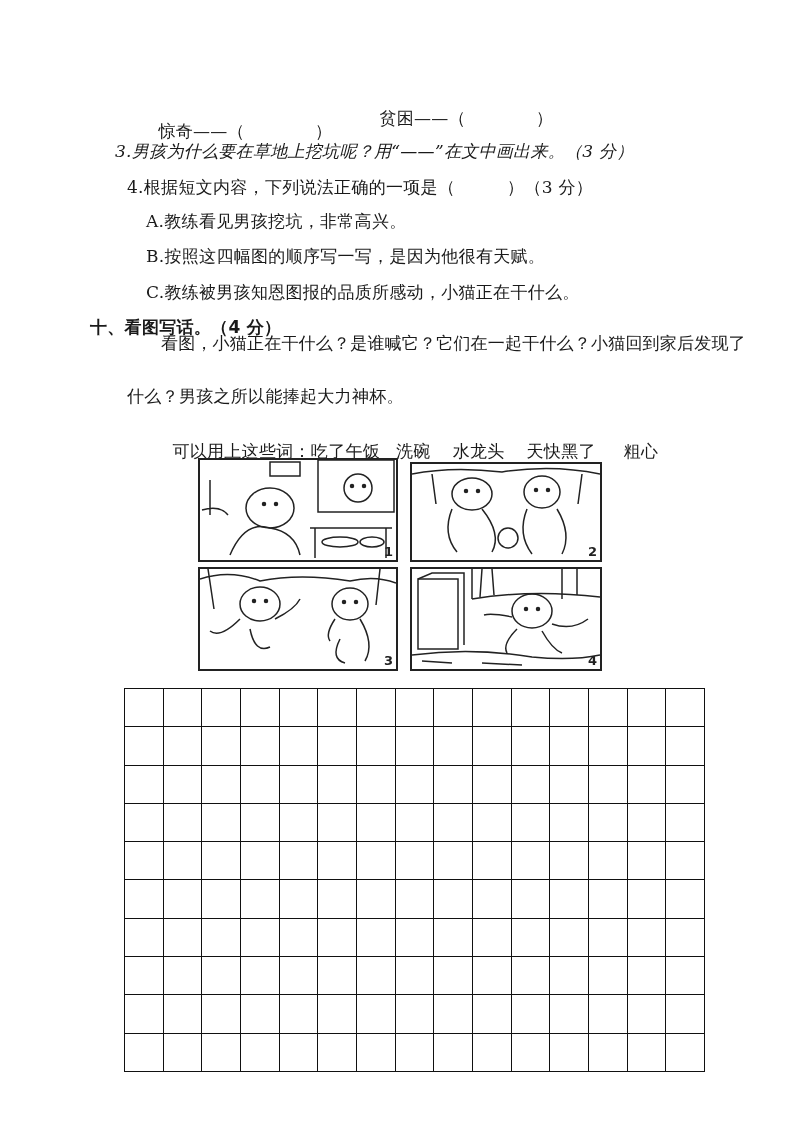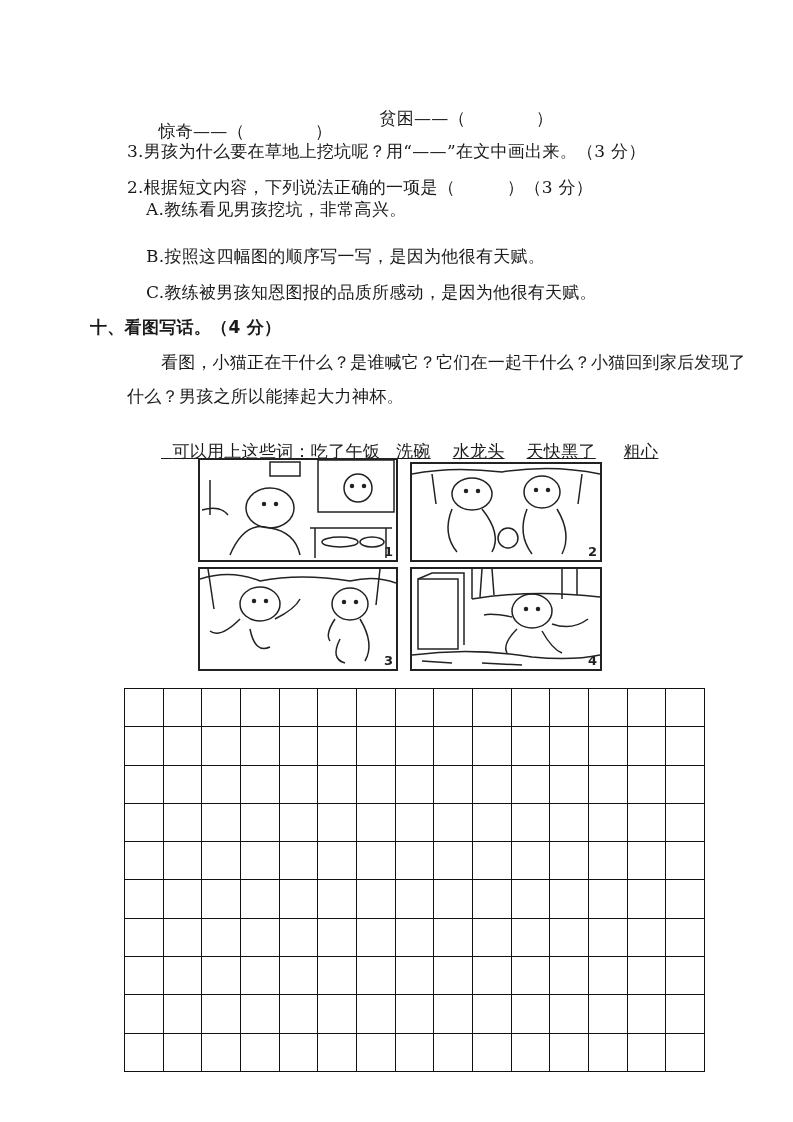--- a/index.html
+++ b/index.html
@@ -19,31 +19,31 @@
 </head>
 <body>
 
 <div class="line" style="left:147px; top:104px;">
   <span>惊奇——（</span><span style="display:inline-block; width:70px;"></span><span>）</span>
 </div>
 <div class="line" style="left:368px; top:91px;">
   <span>贫困——（</span><span style="display:inline-block; width:70px;"></span><span>）</span>
 </div>
 
-<div class="line" style="left:127px; top:142px;">3.男孩为什么要在草地上挖坑呢？用“——”在文中画出来。（3 分）</div>
-
-<div class="line" style="left:127px; top:178px;">2.根据短文内容，下列说法正确的一项是（　　　）（3 分）</div>
-<div class="line" style="left:146px; top:200px;text-align:center;">A.教练看见男孩挖坑，非常高兴。</div>
+<div class="line" style="left:115px; top:142px;font-style:italic;">3.男孩为什么要在草地上挖坑呢？用“——”在文中画出来。（3 分）</div>
+
+<div class="line" style="left:127px; top:178px;">4.根据短文内容，下列说法正确的一项是（　　　）（3 分）</div>
+<div class="line" style="left:146px; top:212px;text-align:center;">A.教练看见男孩挖坑，非常高兴。</div>
 <div class="line" style="left:146px; top:247px;">B.按照这四幅图的顺序写一写，是因为他很有天赋。</div>
-<div class="line" style="left:146px; top:283px;">C.教练被男孩知恩图报的品质所感动，是因为他很有天赋。</div>
+<div class="line" style="left:146px; top:283px;">C.教练被男孩知恩图报的品质所感动，小猫正在干什么。</div>
 
 <div class="line bold" style="left:90px; top:318px;">十、看图写话。（4 分）</div>
-<div class="line" style="left:161px; top:353px; letter-spacing:0.2px;">看图，小猫正在干什么？是谁喊它？它们在一起干什么？小猫回到家后发现了</div>
+<div class="line" style="left:161px; top:334px; letter-spacing:0.2px;">看图，小猫正在干什么？是谁喊它？它们在一起干什么？小猫回到家后发现了</div>
 <div class="line" style="left:127px; top:387px;">什么？男孩之所以能捧起大力神杯。</div>
-<div class="line" style="left:161px; top:424px;text-decoration:underline;">
+<div class="line" style="left:161px; top:424px;">
   <span>可以用上这些词：</span><span>吃了午饭</span><span style="display:inline-block;width:16px"></span><span>洗碗</span><span style="display:inline-block;width:22px"></span><span>水龙头</span><span style="display:inline-block;width:22px"></span><span>天快黑了</span><span style="display:inline-block;width:28px"></span><span>粗心</span>
 </div>
 
 <div class="pics">
   <div class="panel" style="left:2px; top:2px; width:196px; height:100px;">
     <svg viewBox="0 0 196 100" fill="none" stroke="#222" stroke-width="1.5">
       <rect x="118" y="0" width="76" height="52"></rect>
       <circle cx="158" cy="28" r="14"></circle>
         <circle cx="152" cy="26" r="1.5" fill="#222"></circle>
         <circle cx="164" cy="26" r="1.5" fill="#222"></circle>

